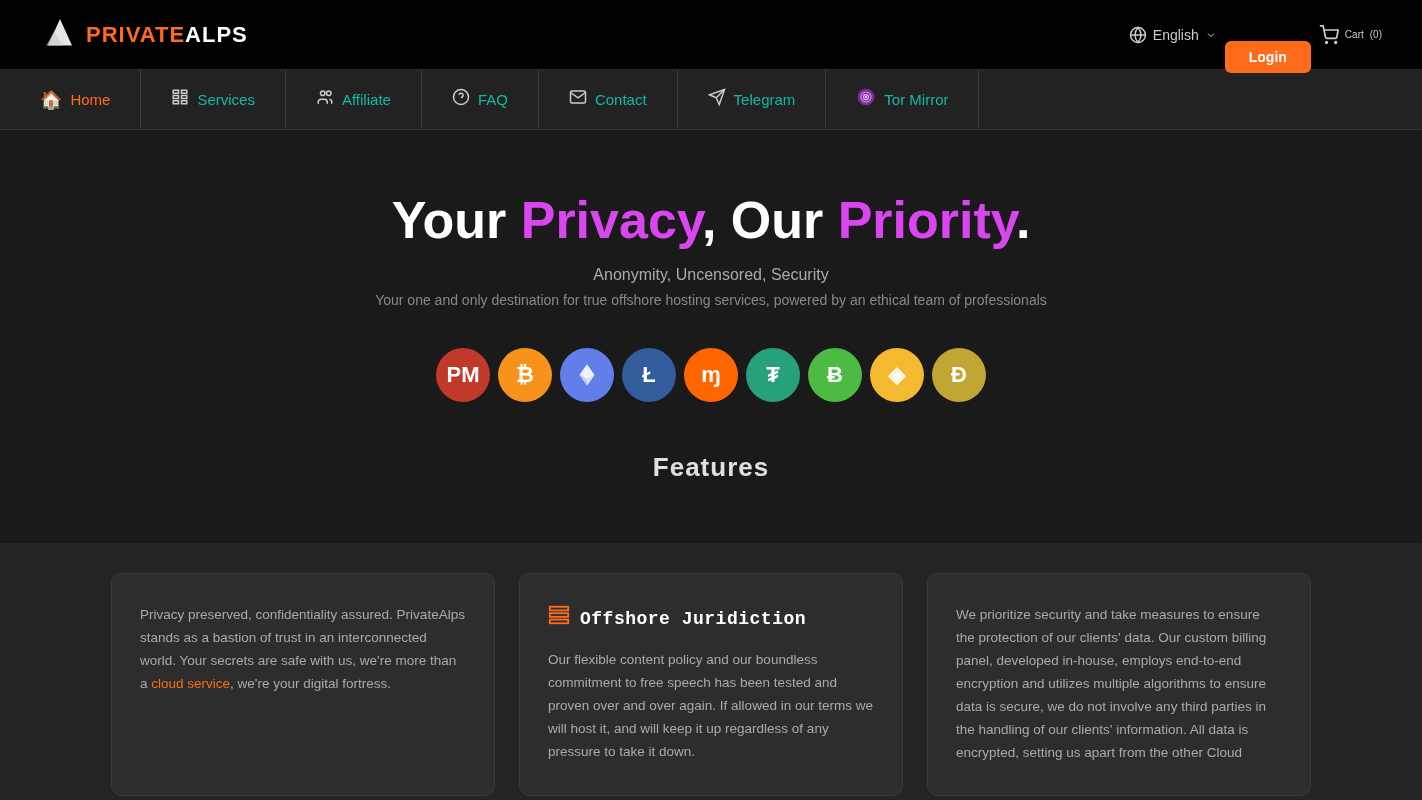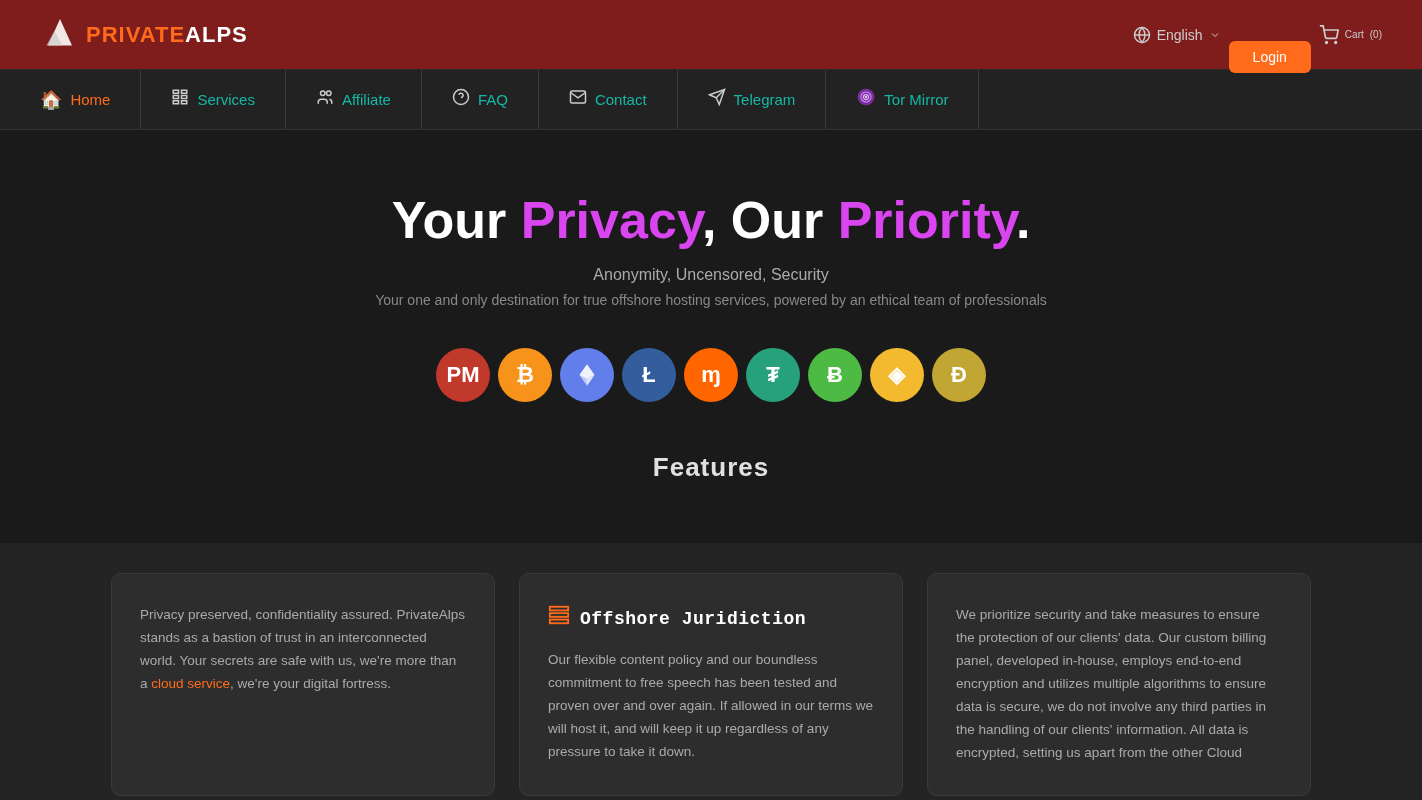--- a/index.html
+++ b/index.html
@@ -5,21 +5,21 @@
     * { margin: 0; padding: 0; box-sizing: border-box; }
     body {
       background-color: #1a1a1a;
       color: #e0e0e0;
       font-family: 'Segoe UI', Arial, sans-serif;
       min-height: 800px;
     }
 
     
     .header {
-      background-color: #7f1d1d;
+      background-color: #000000;
       display: flex;
       align-items: center;
       justify-content: space-between;
       padding: 0 40px;
       height: 70px;
       border-bottom: 1px solid #2a2a2a;
     }
     .logo {
       display: flex;
       align-items: center;
@@ -48,21 +48,21 @@
       font-size: 14px;
       cursor: pointer;
     }
     .login-btn {
       background-color: #ff6b1a;
       color: #fff;
       border: none;
       padding: 8px 24px;
       border-radius: 6px;
       font-size: 14px;
-      font-weight: 400;
+      font-weight: 700;
       cursor: pointer;
       margin-top: 44px;
     }
     .cart-area {
       display: flex;
       align-items: center;
       gap: 6px;
       color: #ccc;
       font-size: 10px;
     }

